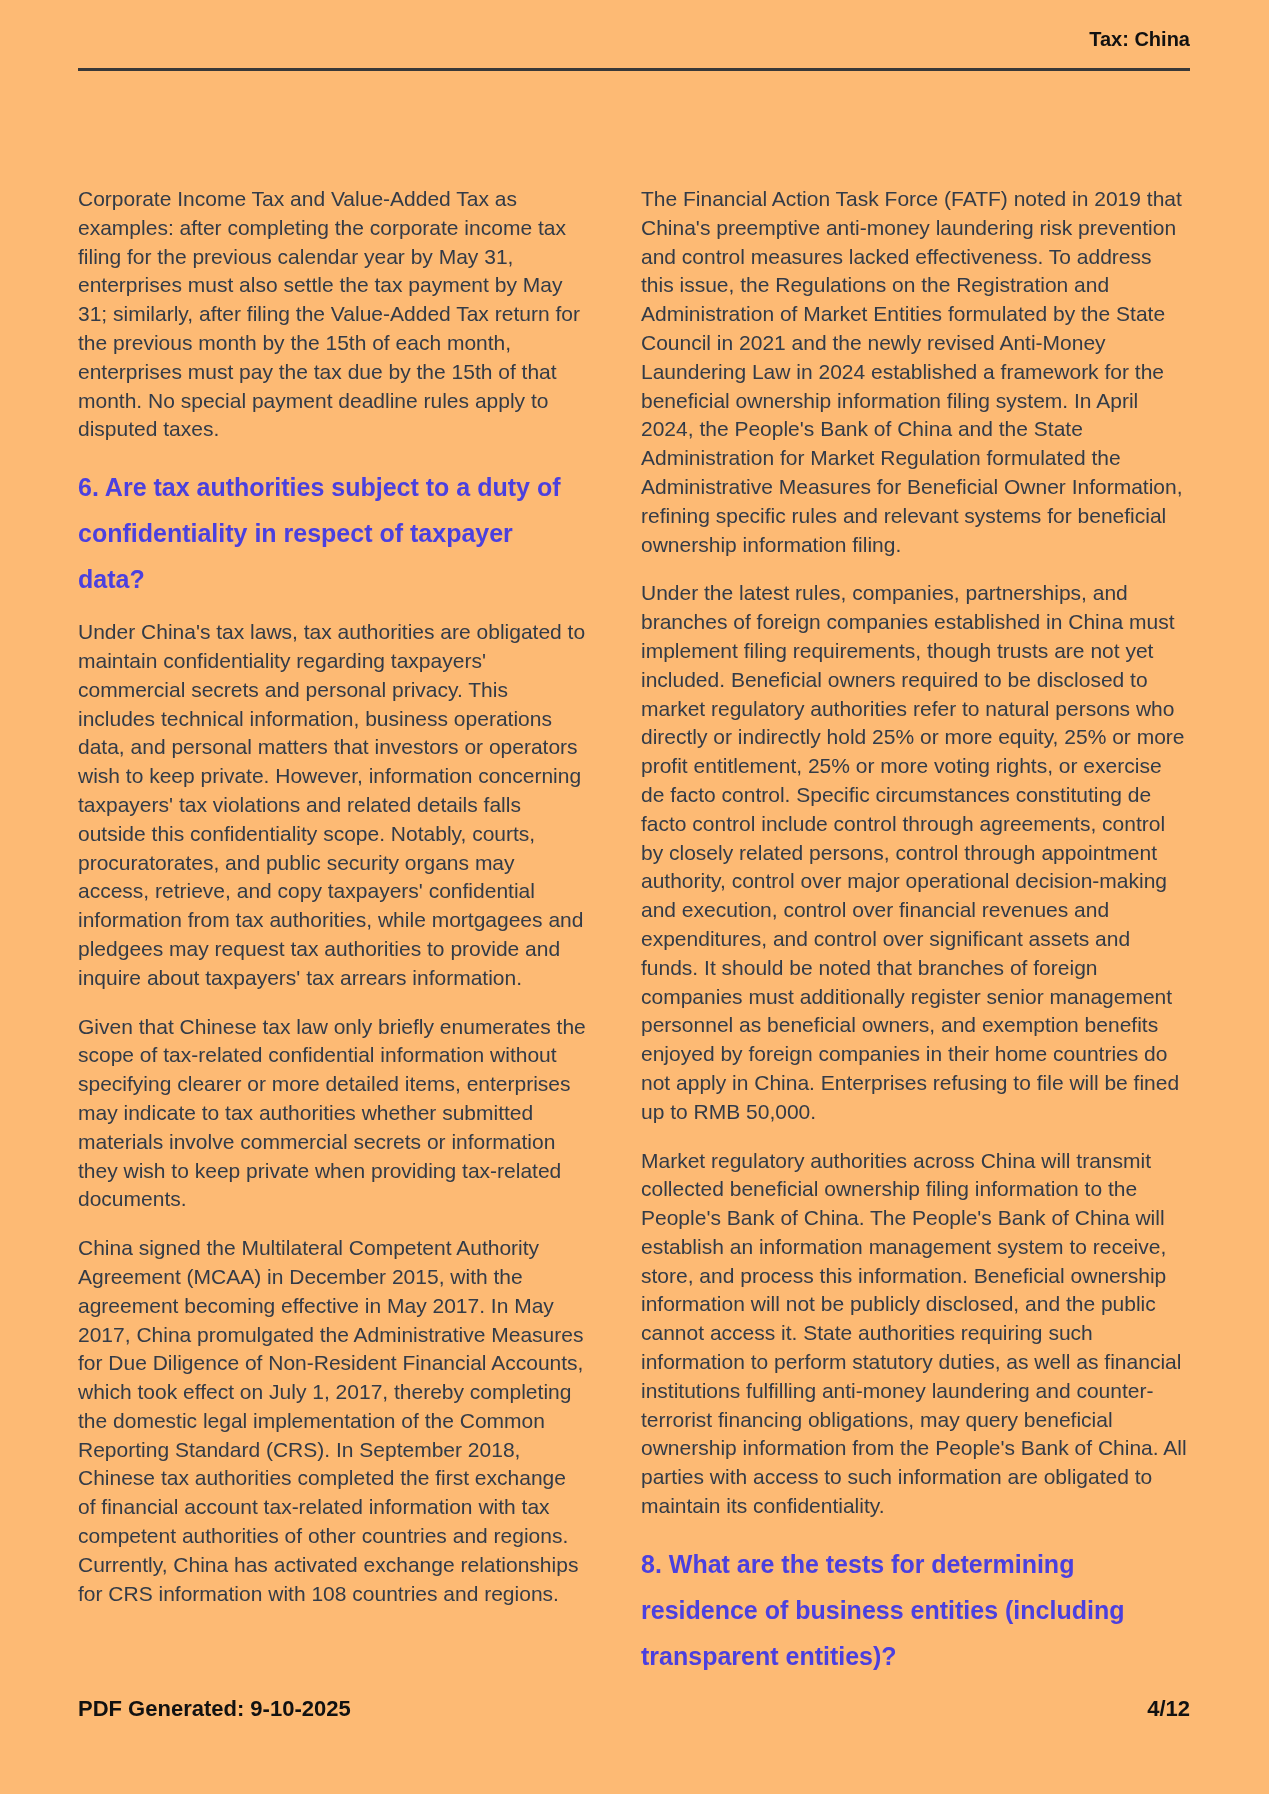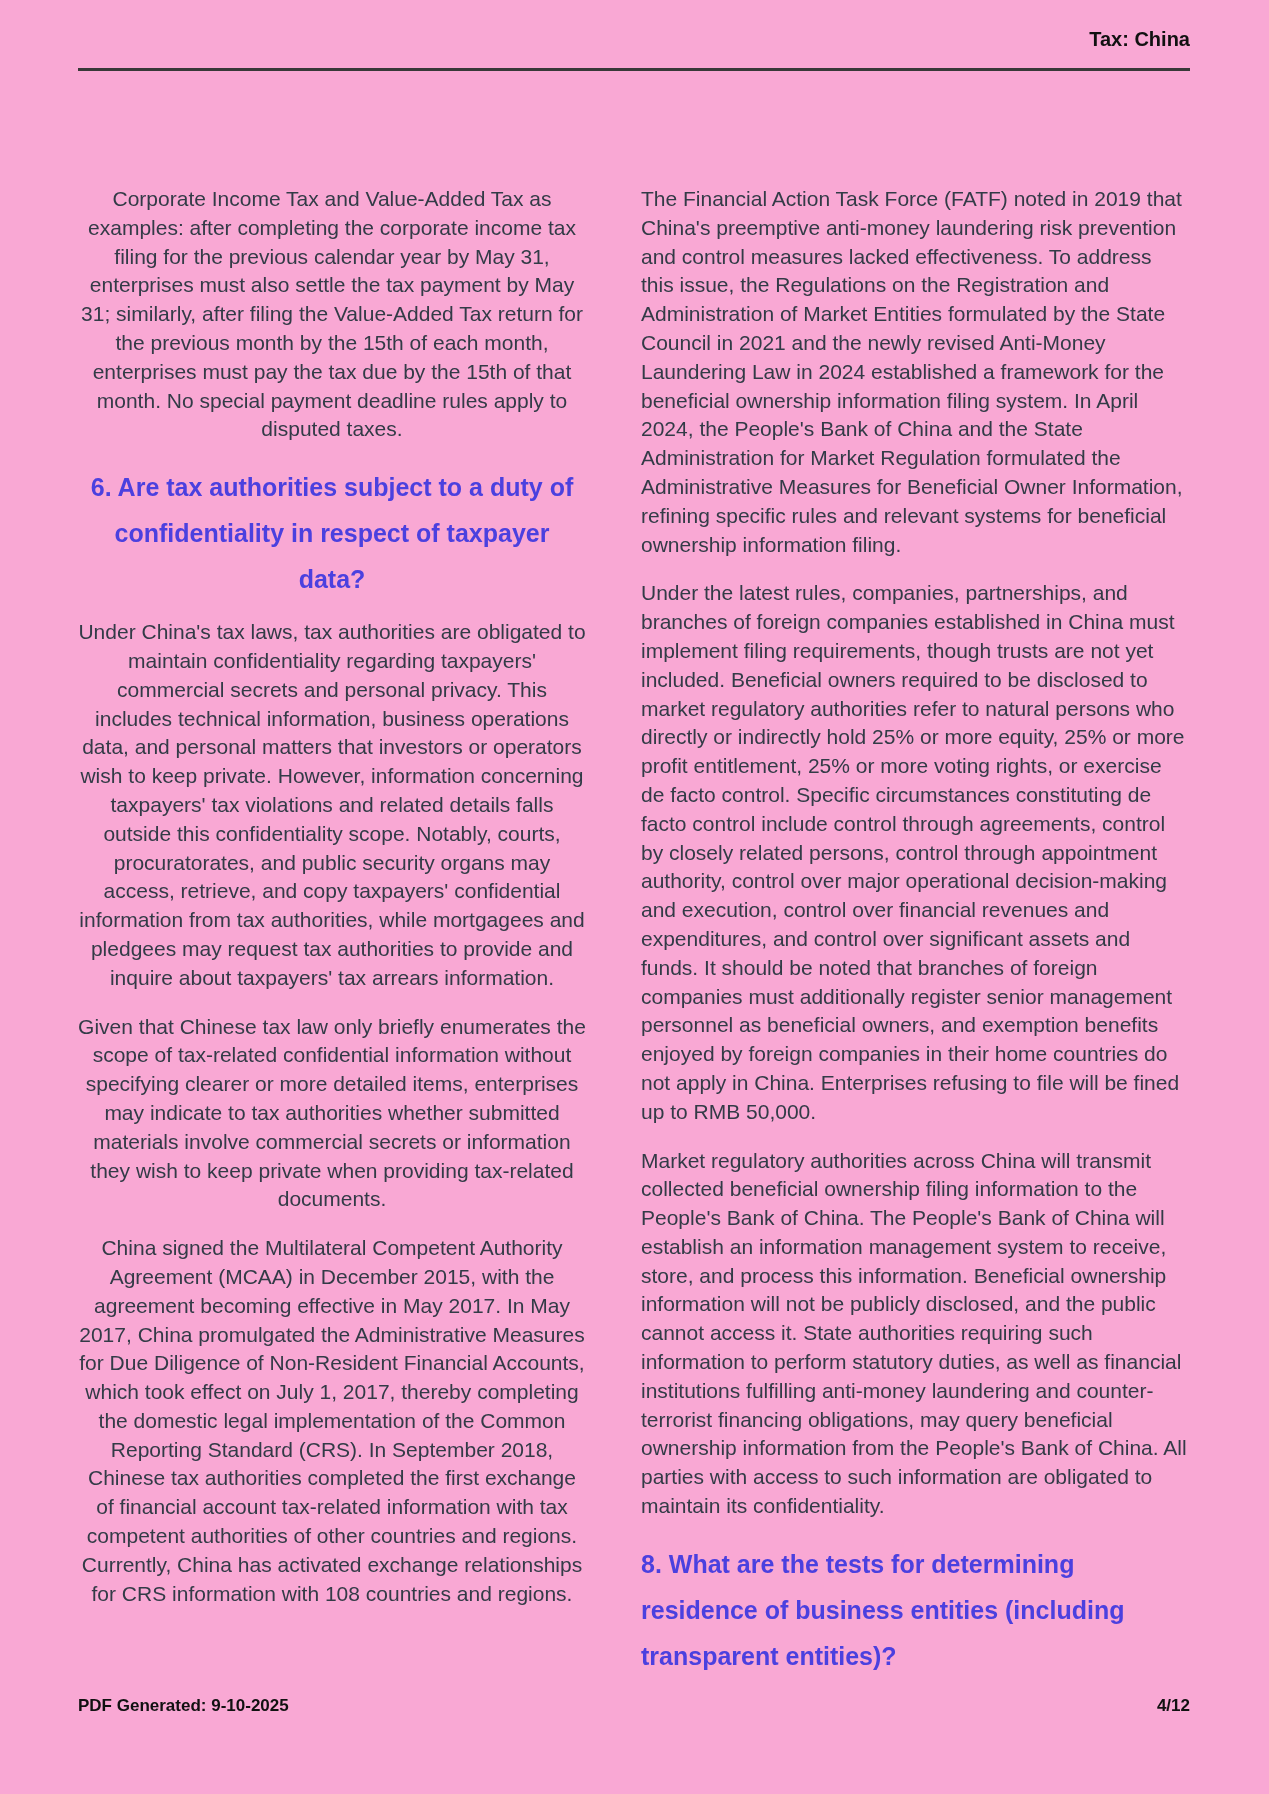--- a/index.html
+++ b/index.html
@@ -7,21 +7,21 @@
     --body-color:#333b47;
     --rule-color:#383838;
     --footer-color:#111111;
   }
   *{box-sizing:border-box;}
   html,body{margin:0;padding:0;background:#ffffff;}
   .page{
     position:relative;
     width:1269px;
     height:1794px;
-    background:#f9a8d4;
+    background:#fdba74;
     font-family:"Liberation Sans", sans-serif;
     color:var(--body-color);
     overflow:hidden;
   }
   .page-header{
     padding:27px 79px 0 78px;
   }
   .page-header .doc-title{
     margin:0;
     font-size:20px;
@@ -36,21 +36,21 @@
     border-top:3px solid var(--rule-color);
     height:0;
   }
   .content{
     display:flex;
     gap:55px;
     padding:0 0 0 78px;
     margin-top:114px;
   }
   .col{flex:0 0 auto;}
-  .col-left{width:508px;text-align:center;}
+  .col-left{width:508px;}
   .col-right{width:549px;}
   .body-paragraph{
     font-size:21px;
     line-height:28.8px;
     margin:0 0 20px 0;
     color:var(--body-color);
   }
   .question-heading{
     font-size:25px;
     line-height:46px;
@@ -58,21 +58,21 @@
     margin:16px 0 16px 0;
     color:var(--heading-color);
   }
   .page-footer{
     position:absolute;
     left:78px;
     right:79px;
     top:1696px;
     display:flex;
     align-items:baseline;
-    font-size:17px;
+    font-size:22px;
     color:var(--footer-color);
   }
   .footer-left{flex:1 1 0;text-align:left;font-weight:700;}
   .footer-center{flex:0 0 auto;text-align:center;font-weight:700;}
   .footer-right{flex:1 1 0;text-align:right;font-weight:400;}
 </style>
 </head>
 <body>
 
 <div class="page">

